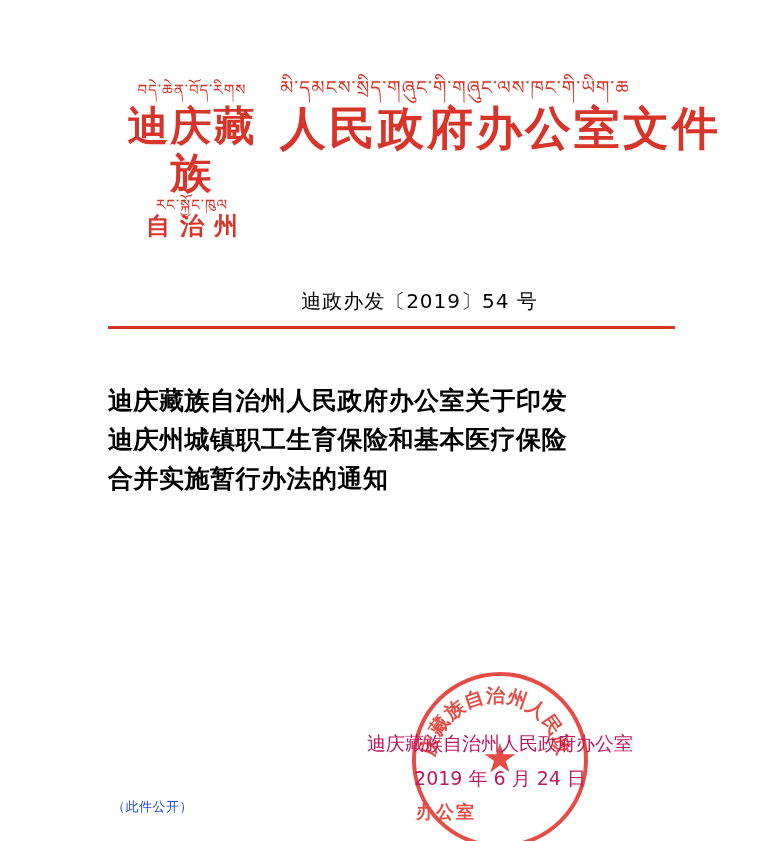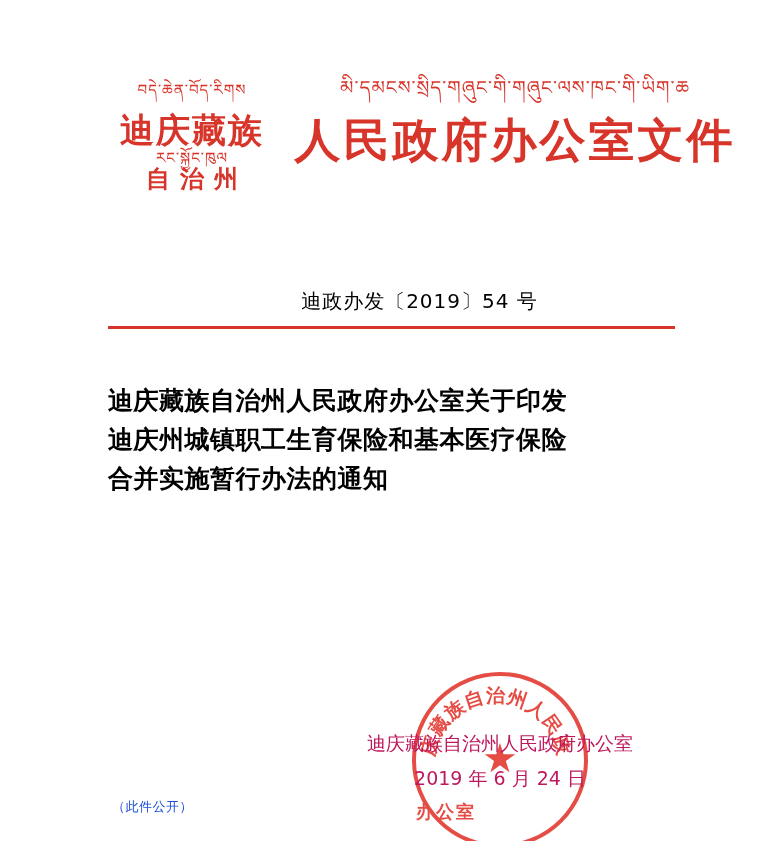--- a/index.html
+++ b/index.html
@@ -41,59 +41,59 @@
   .tib-small {
     font-family: "DejaVu Sans", sans-serif;
     font-size: 15px;
     line-height: 1.1;
     letter-spacing: 1px;
     color: #d7342a;
     white-space: nowrap;
   }
   .cn-left-1 {
     font-family: "DejaVu Sans", "Liberation Sans", sans-serif;
-    font-size: 34px;
+    font-size: 41px;
     font-weight: 700;
     letter-spacing: 2px;
     line-height: 1.15;
     color: #d7342a;
-    margin-top: 12px;
+    margin-top: 4px;
   }
   .cn-left-2 {
     font-family: "DejaVu Sans", "Liberation Sans", sans-serif;
     font-size: 24px;
     font-weight: 700;
     letter-spacing: 10px;
     line-height: 1.15;
     color: #d7342a;
     margin-top: 0;
     text-indent: 10px;
   }
   .masthead-right {
     position: absolute;
     left: 280px;
     top: 16px;
     width: 470px;
-    text-align: center;
+    text-align: left;
   }
   .tib-long {
     font-size: 19px;
     color: #d7342a;
     letter-spacing: 1px;
     white-space: nowrap;
     line-height: 1.2;
   }
   .cn-big {
     font-family: "DejaVu Sans", "Liberation Sans", sans-serif;
     font-size: 46px;
     font-weight: 700;
     color: #d7342a;
     letter-spacing: 3px;
     line-height: 1.2;
-    margin-top: 14px;
+    margin-top: 2px;
     white-space: nowrap;
   }
 
   
   .docnum {
     position: absolute;
     left: 0;
     top: 288px;
     width: 783px;
     text-align: center;

